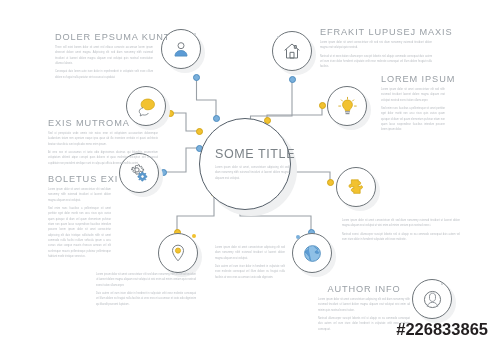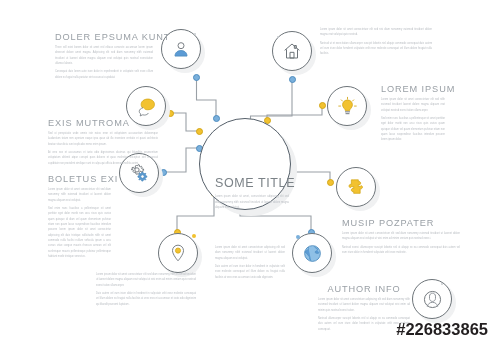--- a/index.html
+++ b/index.html
@@ -42,21 +42,21 @@
   }
   .bubble .spark{
     position:absolute;width:2px;height:2px;border-radius:50%;
     background:#c9ccd0;
   }
 
   
   #hub{position:absolute;}
   #hub .shadow{position:absolute;left:6px;top:6px;width:100%;height:100%;border-radius:50%;background:#eff0f1;}
   #hub .ring{position:absolute;left:0;top:0;width:100%;height:100%;border-radius:50%;border:1px solid #56606a;box-sizing:border-box;background:#fff;}
-  #hub .inner{position:absolute;left:0;top:0;width:100%;height:100%;display:flex;flex-direction:column;align-items:flex-start;justify-content:flex-end;padding:0 14px 0 16px;box-sizing:border-box;}
+  #hub .inner{position:absolute;left:0;top:0;width:100%;height:100%;display:flex;flex-direction:column;align-items:flex-start;justify-content:center;padding:0 14px 0 16px;box-sizing:border-box;}
   #hub h2{margin:0 0 4px 0;font-size:12.5px;font-weight:400;letter-spacing:.6px;color:#7b8287;white-space:nowrap;}
   #hub .para{font-size:2.6px;line-height:2.0;color:#b9bdc2;text-align:justify;width:74px;}
 
   
   .dot{position:absolute;width:7px;height:7px;border-radius:50%;box-sizing:border-box;}
   .dot.blue{background:#7ab0dc;border:1px solid #4e8cbe;}
   .dot.yellow{background:#f2c230;border:1px solid #d3a617;}
 
   
   #watermark{
@@ -249,32 +249,32 @@
     <div class="para">Lorem ipsum dolor sit amet consectetuer elit sed diam nonummy nibh euismod tincidunt ut laoreet dolore magna aliquam erat volutpat.</div>
     <div class="para">Sed enim nunc faucibus a pellentesque sit amet porttitor eget dolor morbi non arcu risus quis varius quam quisque id diam vel quam elementum pulvinar etiam non quam lacus suspendisse faucibus interdum posuere lorem ipsum dolor sit amet consectetur adipiscing elit duis tristique sollicitudin nibh sit amet commodo nulla facilisi nullam vehicula ipsum a arcu cursus vitae congue mauris rhoncus aenean vel elit scelerisque mauris pellentesque pulvinar pellentesque habitant morbi tristique senectus.</div>
   </div>
 
   <div class="block" style="left:96px;top:272px;width:100px;">
     <div class="para">Lorem ipsum dolor sit amet consectetuer elit sed diam nonummy nibh euismod tincidunt ut laoreet dolore magna aliquam erat volutpat ut wisi enim ad minim veniam quis nostrud exerci tation ullamcorper.</div>
     <div class="para">Duis autem vel eum iriure dolor in hendrerit in vulputate velit esse molestie consequat vel illum dolore eu feugiat nulla facilisis at vero eros et accumsan et iusto odio dignissim qui blandit praesent luptatum.</div>
   </div>
 
   <div class="block" style="left:320px;top:27px;width:112px;">
+    <h3>EFRAKIT LUPUSEJ MAXIS</h3>
     <div class="para">Lorem ipsum dolor sit amet consectetuer elit sed nisi diam nonummy euismod tincidunt dolore magna erat volutpat quis nostrud.</div>
     <div class="para">Nostrud ut et exercitation ullamcorper suscipit lobortis nisl aliquip commodo consequat duis autem vel eum iriure dolor hendrerit vulputate velit esse molestie consequat vel illum dolore feugiat nulla facilisis.</div>
   </div>
 
-  <div class="block" style="left:381px;top:84px;width:64px;">
+  <div class="block" style="left:381px;top:74px;width:64px;">
     <h3>LOREM IPSUM</h3>
     <div class="para">Lorem ipsum dolor sit amet consectetuer elit sed nibh euismod tincidunt laoreet dolore magna aliquam erat volutpat nostrud exerci tation ullamcorper.</div>
     <div class="para">Sed enim nunc faucibus a pellentesque sit amet porttitor eget dolor morbi non arcu risus quis varius quam quisque id diam vel quam elementum pulvinar etiam non quam lacus suspendisse faucibus interdum posuere lorem ipsum dolor.</div>
   </div>
 
   <div class="block" style="left:342px;top:218px;width:118px;">
-    <h3>MUSIP POZPATER</h3>
     <div class="para">Lorem ipsum dolor sit amet consectetuer elit sed diam nonummy euismod tincidunt ut laoreet dolore magna aliquam erat volutpat ut wisi enim ad minim veniam quis nostrud exerci.</div>
     <div class="para">Nostrud exerci ullamcorper suscipit lobortis nisl ut aliquip ex ea commodo consequat duis autem vel eum iriure dolor in hendrerit vulputate velit esse molestie.</div>
   </div>
 
   <div class="block" style="left:215px;top:245px;width:70px;">
     <div class="para">Lorem ipsum dolor sit amet consectetuer adipiscing elit sed diam nonummy nibh euismod tincidunt ut laoreet dolore magna aliquam erat volutpat.</div>
     <div class="para">Duis autem vel eum iriure dolor in hendrerit in vulputate velit esse molestie consequat vel illum dolore eu feugiat nulla facilisis at vero eros accumsan iusto odio dignissim.</div>
   </div>
 
   <div class="block right" style="left:318px;top:284px;width:92px;">

